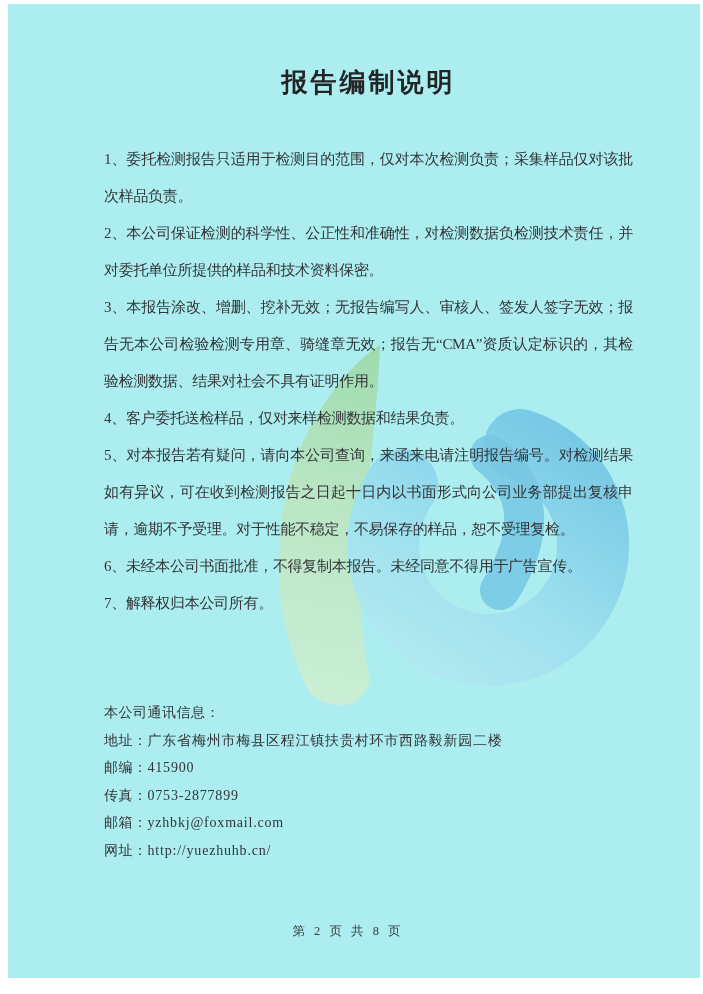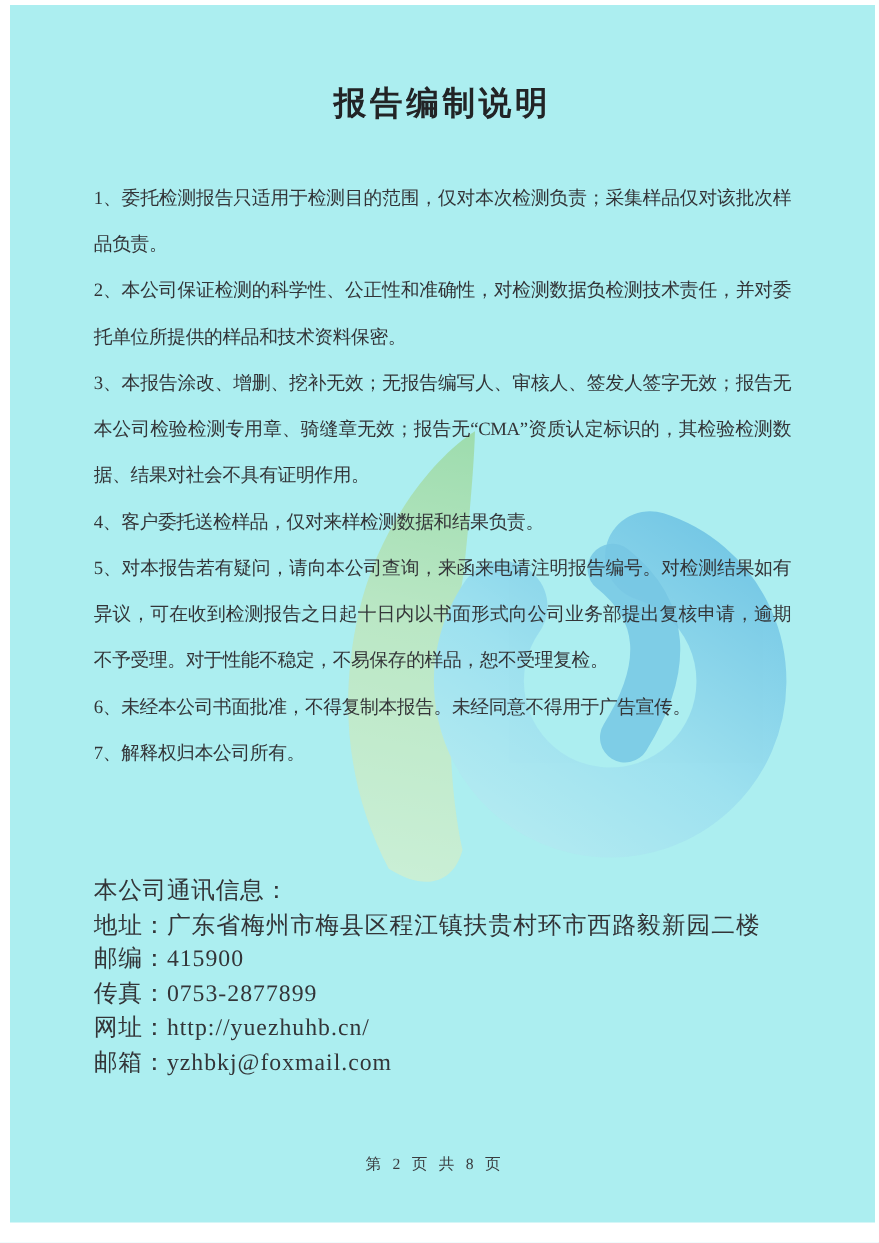--- a/index.html
+++ b/index.html
@@ -21,20 +21,21 @@
     position: absolute;
     left: 255px; top: 334px;
     width: 395px; height: 380px;
     z-index: 1;
     pointer-events: none;
   }
   .content {
     position: relative;
     z-index: 2;
     height: 100%;
+    padding-left: 29px;
   }
   .doc-title {
     margin: 0;
     padding-top: 62px;
     text-align: center;
     font-size: 26px;
     font-weight: 700;
     letter-spacing: 3px;
     line-height: 34px;
     color: #222426;
@@ -49,21 +50,21 @@
     letter-spacing: -0.3px;
     line-height: 37px;
     text-align: justify;
   }
   .contact {
     margin: 77px 60px 0 67px;
     color: #333538;
   }
   .contact .cheading,
   .contact .cline {
-    font-size: 19px;
+    font-size: 14px;
     line-height: 27.6px;
     letter-spacing: 0.5px;
   }
   .contact .cvalue { letter-spacing: 0.8px; }
   .page-footer {
     position: absolute;
     left: 0; right: 12px;
     top: 919px;
     text-align: center;
     font-size: 12.5px;
@@ -115,24 +116,24 @@
         <div class="cline">
           <span class="clabel">地址：</span><span class="cvalue">广东省梅州市梅县区程江镇扶贵村环市西路毅新园二楼</span>
         </div>
         <div class="cline">
           <span class="clabel">邮编：</span><span class="cvalue">415900</span>
         </div>
         <div class="cline">
           <span class="clabel">传真：</span><span class="cvalue">0753-2877899</span>
         </div>
         <div class="cline">
-          <span class="clabel">网址：</span><span class="cvalue">http://yuezhuhb.cn/</span>
+          <span class="clabel">邮箱：</span><span class="cvalue">yzhbkj@foxmail.com</span>
         </div>
         <div class="cline">
-          <span class="clabel">邮箱：</span><span class="cvalue">yzhbkj@foxmail.com</span>
+          <span class="clabel">网址：</span><span class="cvalue">http://yuezhuhb.cn/</span>
         </div>
       </div>
 
       <div class="page-footer">
         <span>第 2 页 共 8 页</span>
       </div>
     </div>
   </div>
 </div>
 

